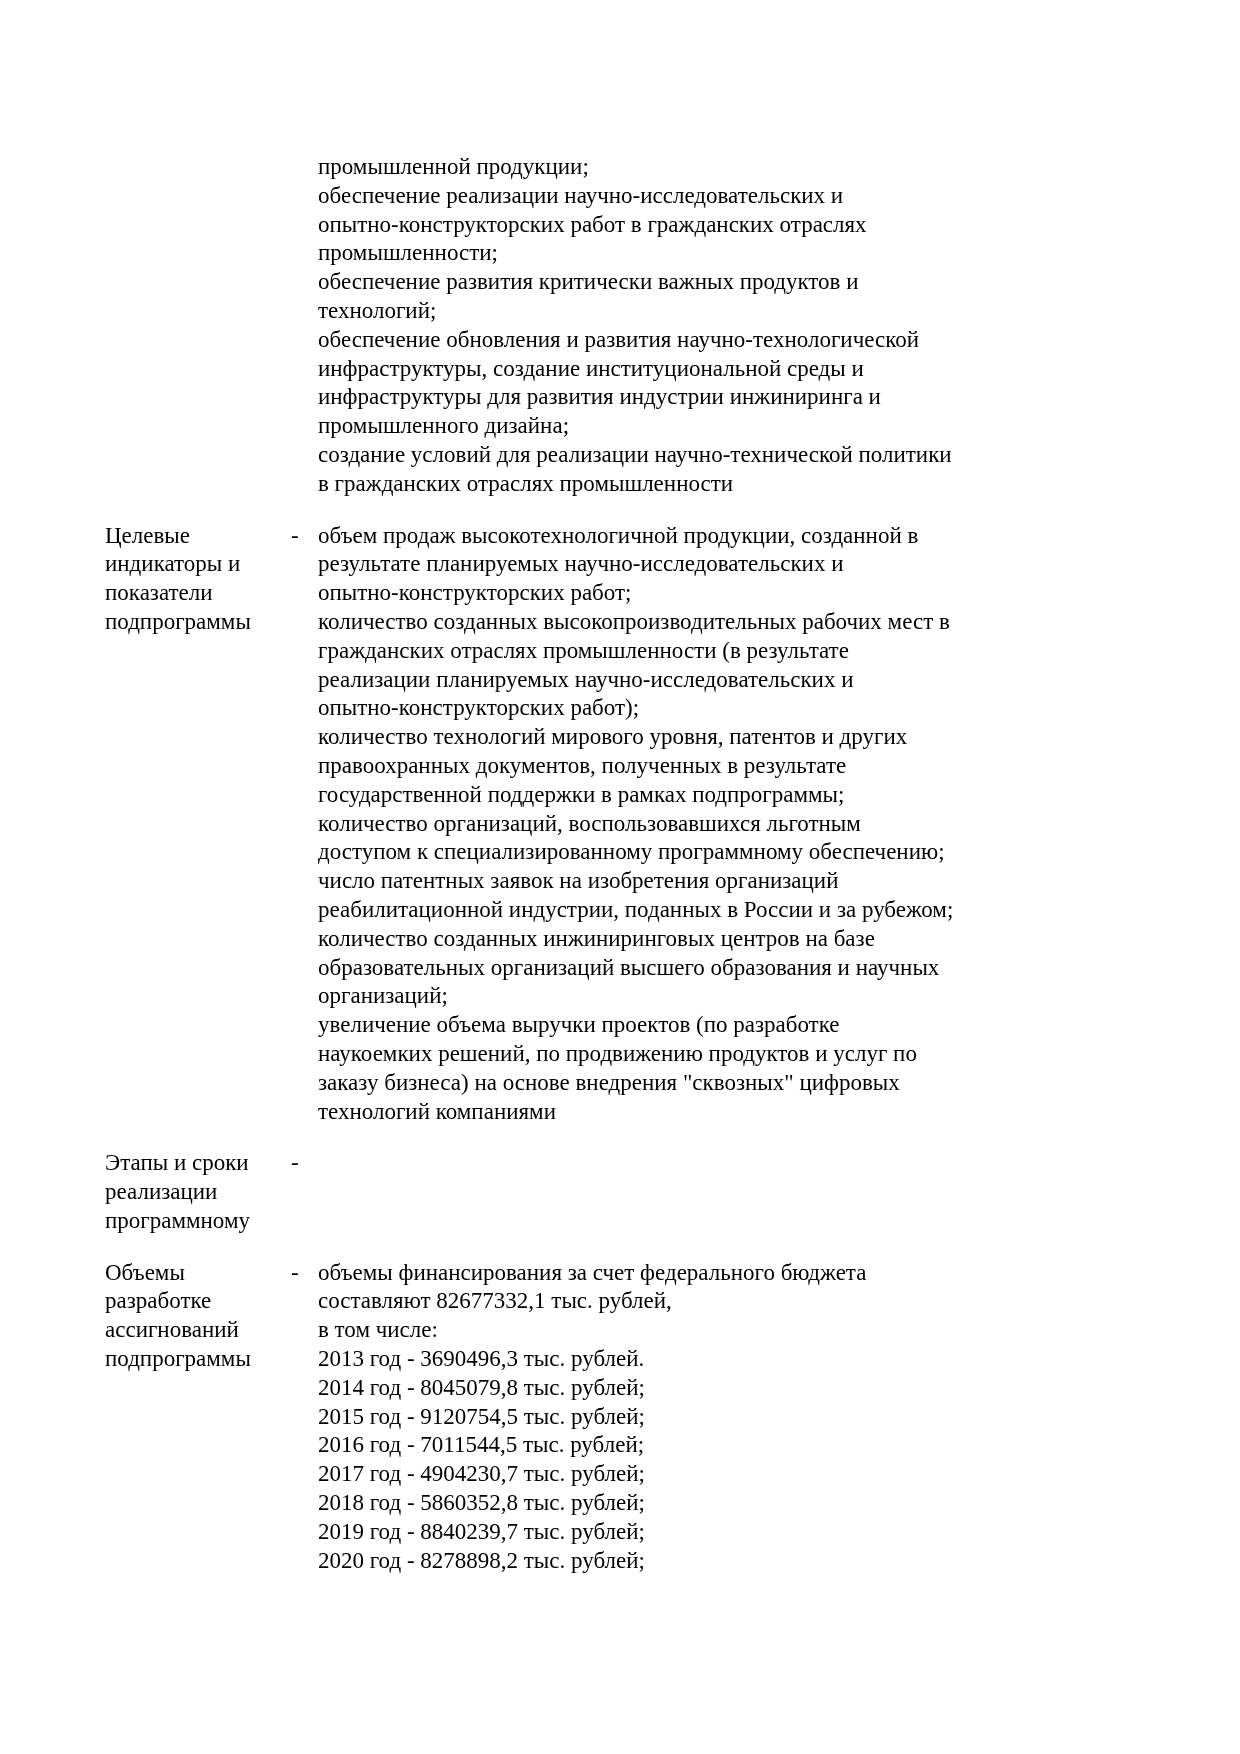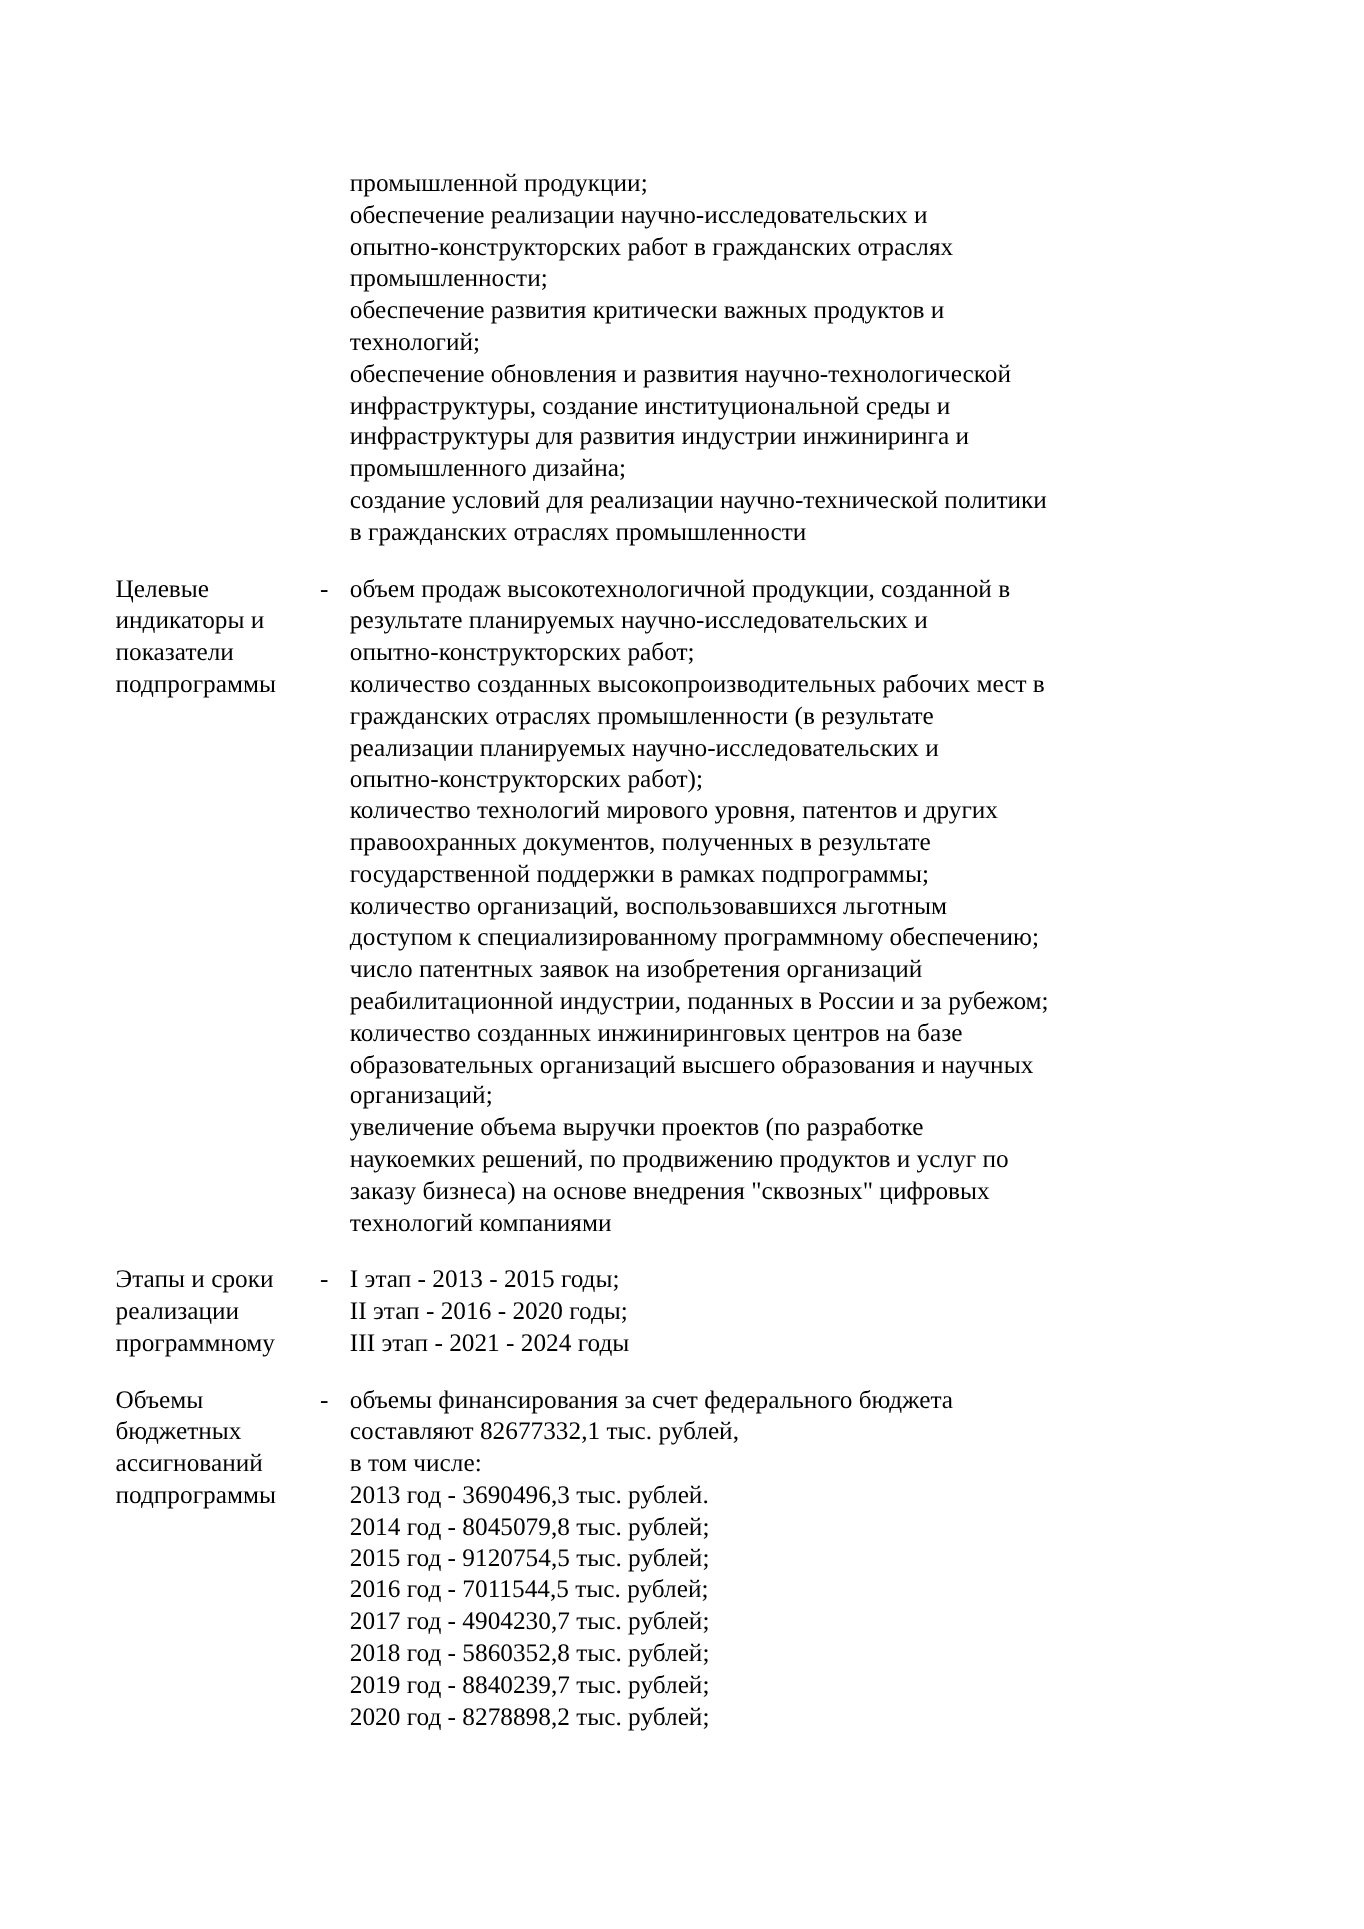--- a/index.html
+++ b/index.html
@@ -90,28 +90,25 @@
 наукоемких решений, по продвижению продуктов и услуг по
 заказу бизнеса) на основе внедрения "сквозных" цифровых
 технологий компаниями</div>
   </div>
 
   <div class="row">
     <div class="label">Этапы и сроки
 реализации
 программному</div>
     <div class="dash">-</div>
-    <div class="content">I этап - 2013 - 2015 годы;
-II этап - 2016 - 2020 годы;
-III этап - 2021 - 2024 годы</div>
   </div>
 
   <div class="row">
     <div class="label">Объемы
-бюджетных
+разработке
 ассигнований
 подпрограммы</div>
     <div class="dash">-</div>
     <div class="content">объемы финансирования за счет федерального бюджета
 составляют 82677332,1 тыс. рублей,
 в том числе:
 2013 год - 3690496,3 тыс. рублей.
 2014 год - 8045079,8 тыс. рублей;
 2015 год - 9120754,5 тыс. рублей;
 2016 год - 7011544,5 тыс. рублей;

